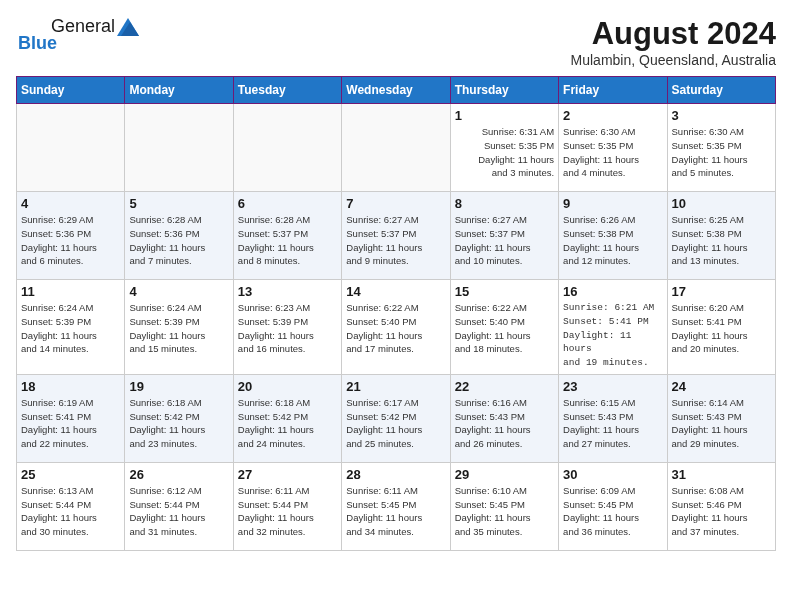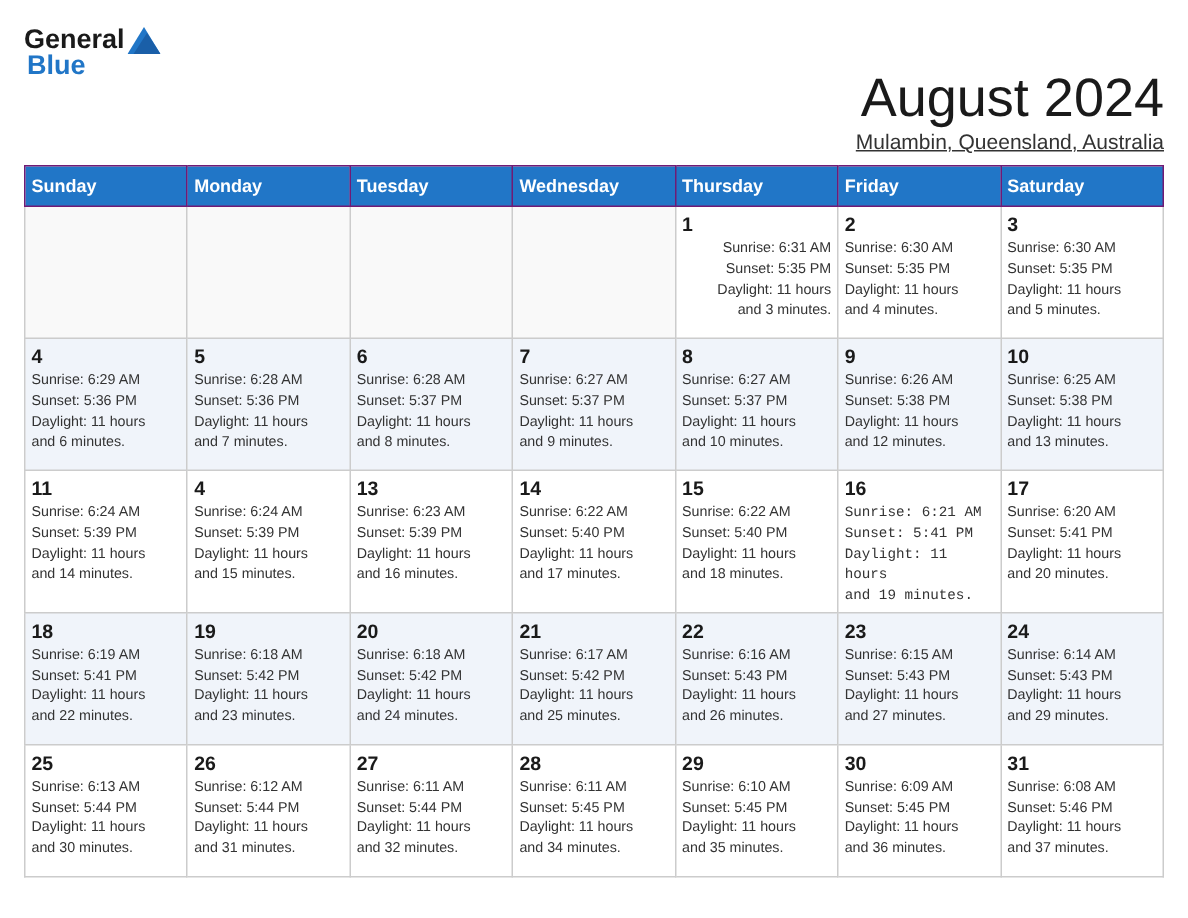--- a/index.html
+++ b/index.html
@@ -23,29 +23,27 @@
     }
     .logo-text-row {
       display: flex;
       align-items: center;
       gap: 2px;
     }
     .title-block {
       text-align: right;
     }
     .month-year {
-      font-size: 36px;
-      font-weight: normal;
+      font-size: 31px;
+      font-weight: bold;
       color: #1a1a1a;
-      margin-top: 28px;
     }
     .location {
       font-size: 14px;
       color: #333;
-      text-decoration: underline;
     }
     .calendar {
       width: 100%;
       border-collapse: collapse;
       table-layout: fixed;
     }
     .calendar th {
       background-color: #2176c7;
       color: #fff;
       font-size: 12px;
@@ -80,21 +78,21 @@
     .row-alt td {
       background: #f0f4fa;
     }
   </style>
 </head>
 <body>
 
 <div class="header">
   <div class="logo">
     <div class="logo-text-row">
-      <span style="font-size:18px;font-weight:bold;color:#1a1a1a;">General</span>
+      <span style="font-size:18px;font-weight:normal;color:#1a1a1a;margin-left:35px;">General</span>
       <svg width="22" height="18" viewBox="0 0 22 18">
         <polygon points="0,18 11,0 22,18" fill="#2176c7"></polygon>
         <polygon points="4,18 13,4 22,18" fill="#1a5fa8"></polygon>
       </svg>
     </div>
     <span style="font-size:18px;font-weight:bold;color:#2176c7;margin-top:-4px;margin-left:2px;">Blue</span>
   </div>
   <div class="title-block">
     <div class="month-year">August 2024</div>
     <div class="location">Mulambin, Queensland, Australia</div>

